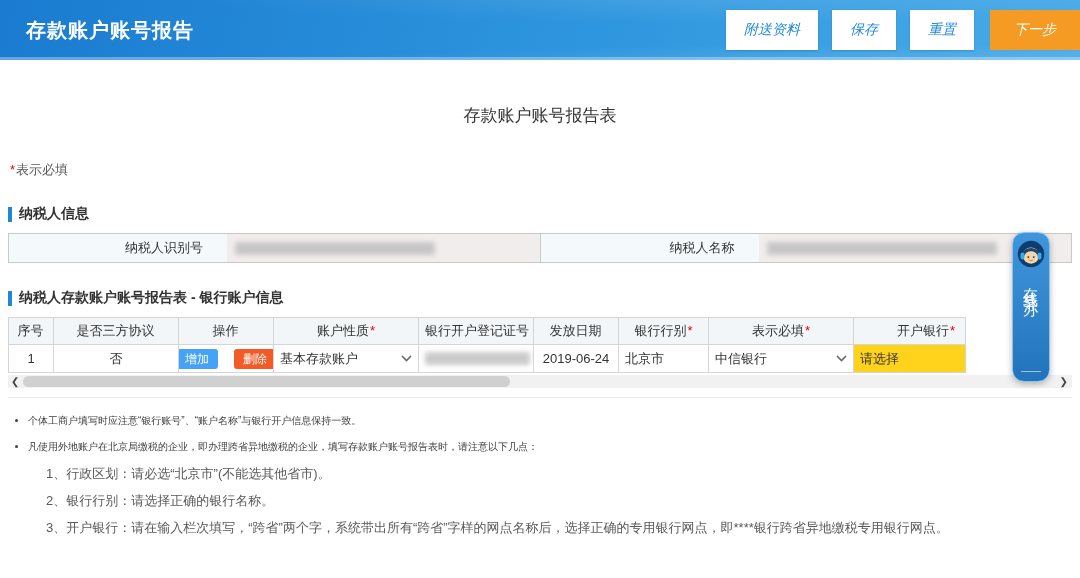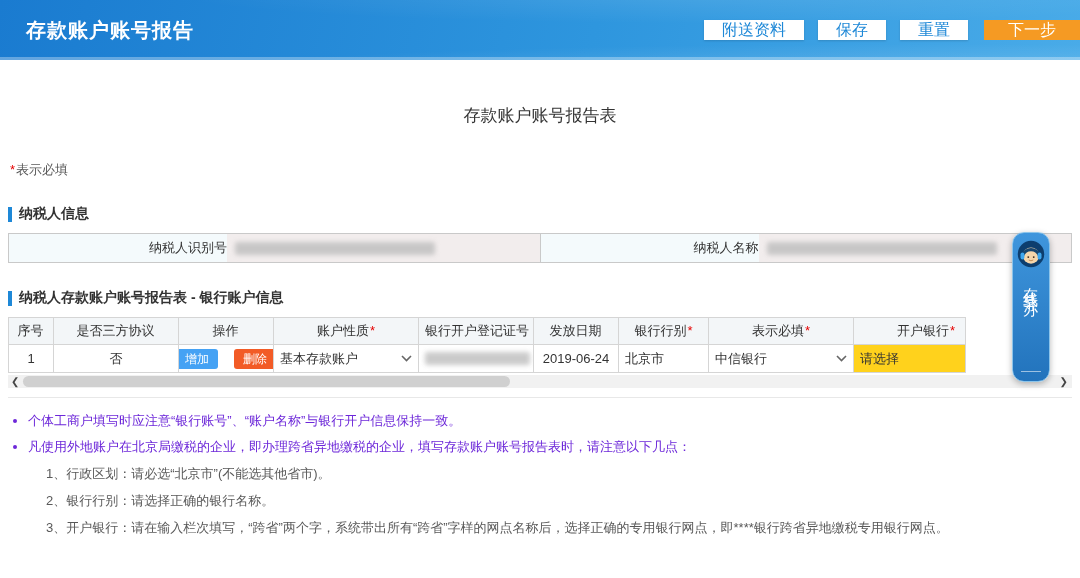--- a/index.html
+++ b/index.html
@@ -21,43 +21,43 @@
       radial-gradient(120% 95% at 85% 130%, rgba(255,255,255,.20), transparent 60%),
       radial-gradient(70% 70% at 65% -10%, rgba(255,255,255,.10), transparent 70%);
   }
   .app-header::after {
     content:""; position:absolute; left:0; right:0; bottom:0; height:3px;
     background:rgba(255,255,255,.32);
   }
   .app-title { color:#fff; font-size:20px; font-weight:bold; letter-spacing:1px; z-index:1; }
   .header-actions { margin-left:auto; display:flex; align-items:center; gap:14px; z-index:1; }
   .hbtn {
-    border:none; cursor:pointer; font-size:16px; height:20px; padding:0 18px;
-    font-family:inherit; display:inline-flex; align-items:center; justify-content:center;
+    border:none; cursor:pointer; font-size:14px; height:40px; padding:0 18px;
+    font-family:inherit; display:inline-flex; align-items:center; justify-content:center;font-style:italic;
   }
   .hbtn.light { background:#fff; color:#1e88d7; box-shadow:0 1px 2px rgba(0,0,0,.15); }
   .hbtn.primary { background:#f59a23; color:#fff; padding:0 24px; margin-left:2px; }
 
   
   .form-title { margin-top:44px; text-align:center; font-size:17px; font-weight:500; color:#333; }
   .required-note { margin:34px 0 0 10px; font-size:13px; color:#595959; }
   .required-note .star { color:#e60000; margin-right:1px; }
 
   
   .section-title { display:flex; align-items:center; margin:26px 0 10px 8px; }
   .section-title .bar { width:4px; height:15px; background:#1e88d7; margin-right:7px; }
   .section-title .txt { font-size:14px; font-weight:bold; color:#333; }
 
   
   .info-row { margin:0 8px; height:30px; display:flex; border:1px solid #c9c9c9; }
   .info-cell { flex:1; display:flex; min-width:0; }
   .info-cell + .info-cell { border-left:1px solid #c9c9c9; }
   .info-label {
     width:218px; background:#f4fafc; font-size:13px; color:#333;
-    text-align:right; line-height:28px; padding-right:0; flex-shrink:0;
+    text-align:right; line-height:28px; padding-right:24px; flex-shrink:0;
   }
   .info-value { flex:1; background:#f2eded; display:flex; align-items:center; padding-left:8px; }
   .redacted {
     height:13px; background:#bdbdbd; border-radius:2px;
     filter:blur(2.5px); opacity:.8;
   }
   .w200 { width:200px; } .w230 { width:230px; } .w105 { width:105px; }
 
   
   .bank-table {
@@ -93,21 +93,21 @@
   .hscroll .arrow.left { left:3px; } .hscroll .arrow.right { right:4px; }
   .hscroll .thumb {
     position:absolute; left:15px; top:1px; height:11px; width:487px;
     background:#d0d0d0; border-radius:6px; cursor:pointer;
   }
 
   
   .tips-title { margin:30px 8px 0; font-size:14px; font-weight:bold; color:#f59a23; }
   .tips-divider { border:none; border-top:1px solid #e8e8e8; margin:9px 8px 10px; }
   .tips-list { margin:0 8px; padding-left:20px; list-style:disc; }
-  .tips-list li { font-size:13px; color:#6d28d9; line-height:26px; }
+  .tips-list li { font-size:10px; color:#404040; line-height:26px; }
   .tips-sub { margin-left:46px; font-size:13px; color:#595959; line-height:27px; }
 
   
   .floating-guide {
     position:absolute; right:30px; top:232px; width:38px; height:150px; z-index:5;
     background:linear-gradient(180deg,#3f96dd,#2273bc);
     border:1px solid #8cc4ea; border-radius:12px;
     box-shadow:0 2px 6px rgba(0,0,0,.28);
     display:flex; flex-direction:column; align-items:center; padding-top:7px; cursor:pointer;
   }

